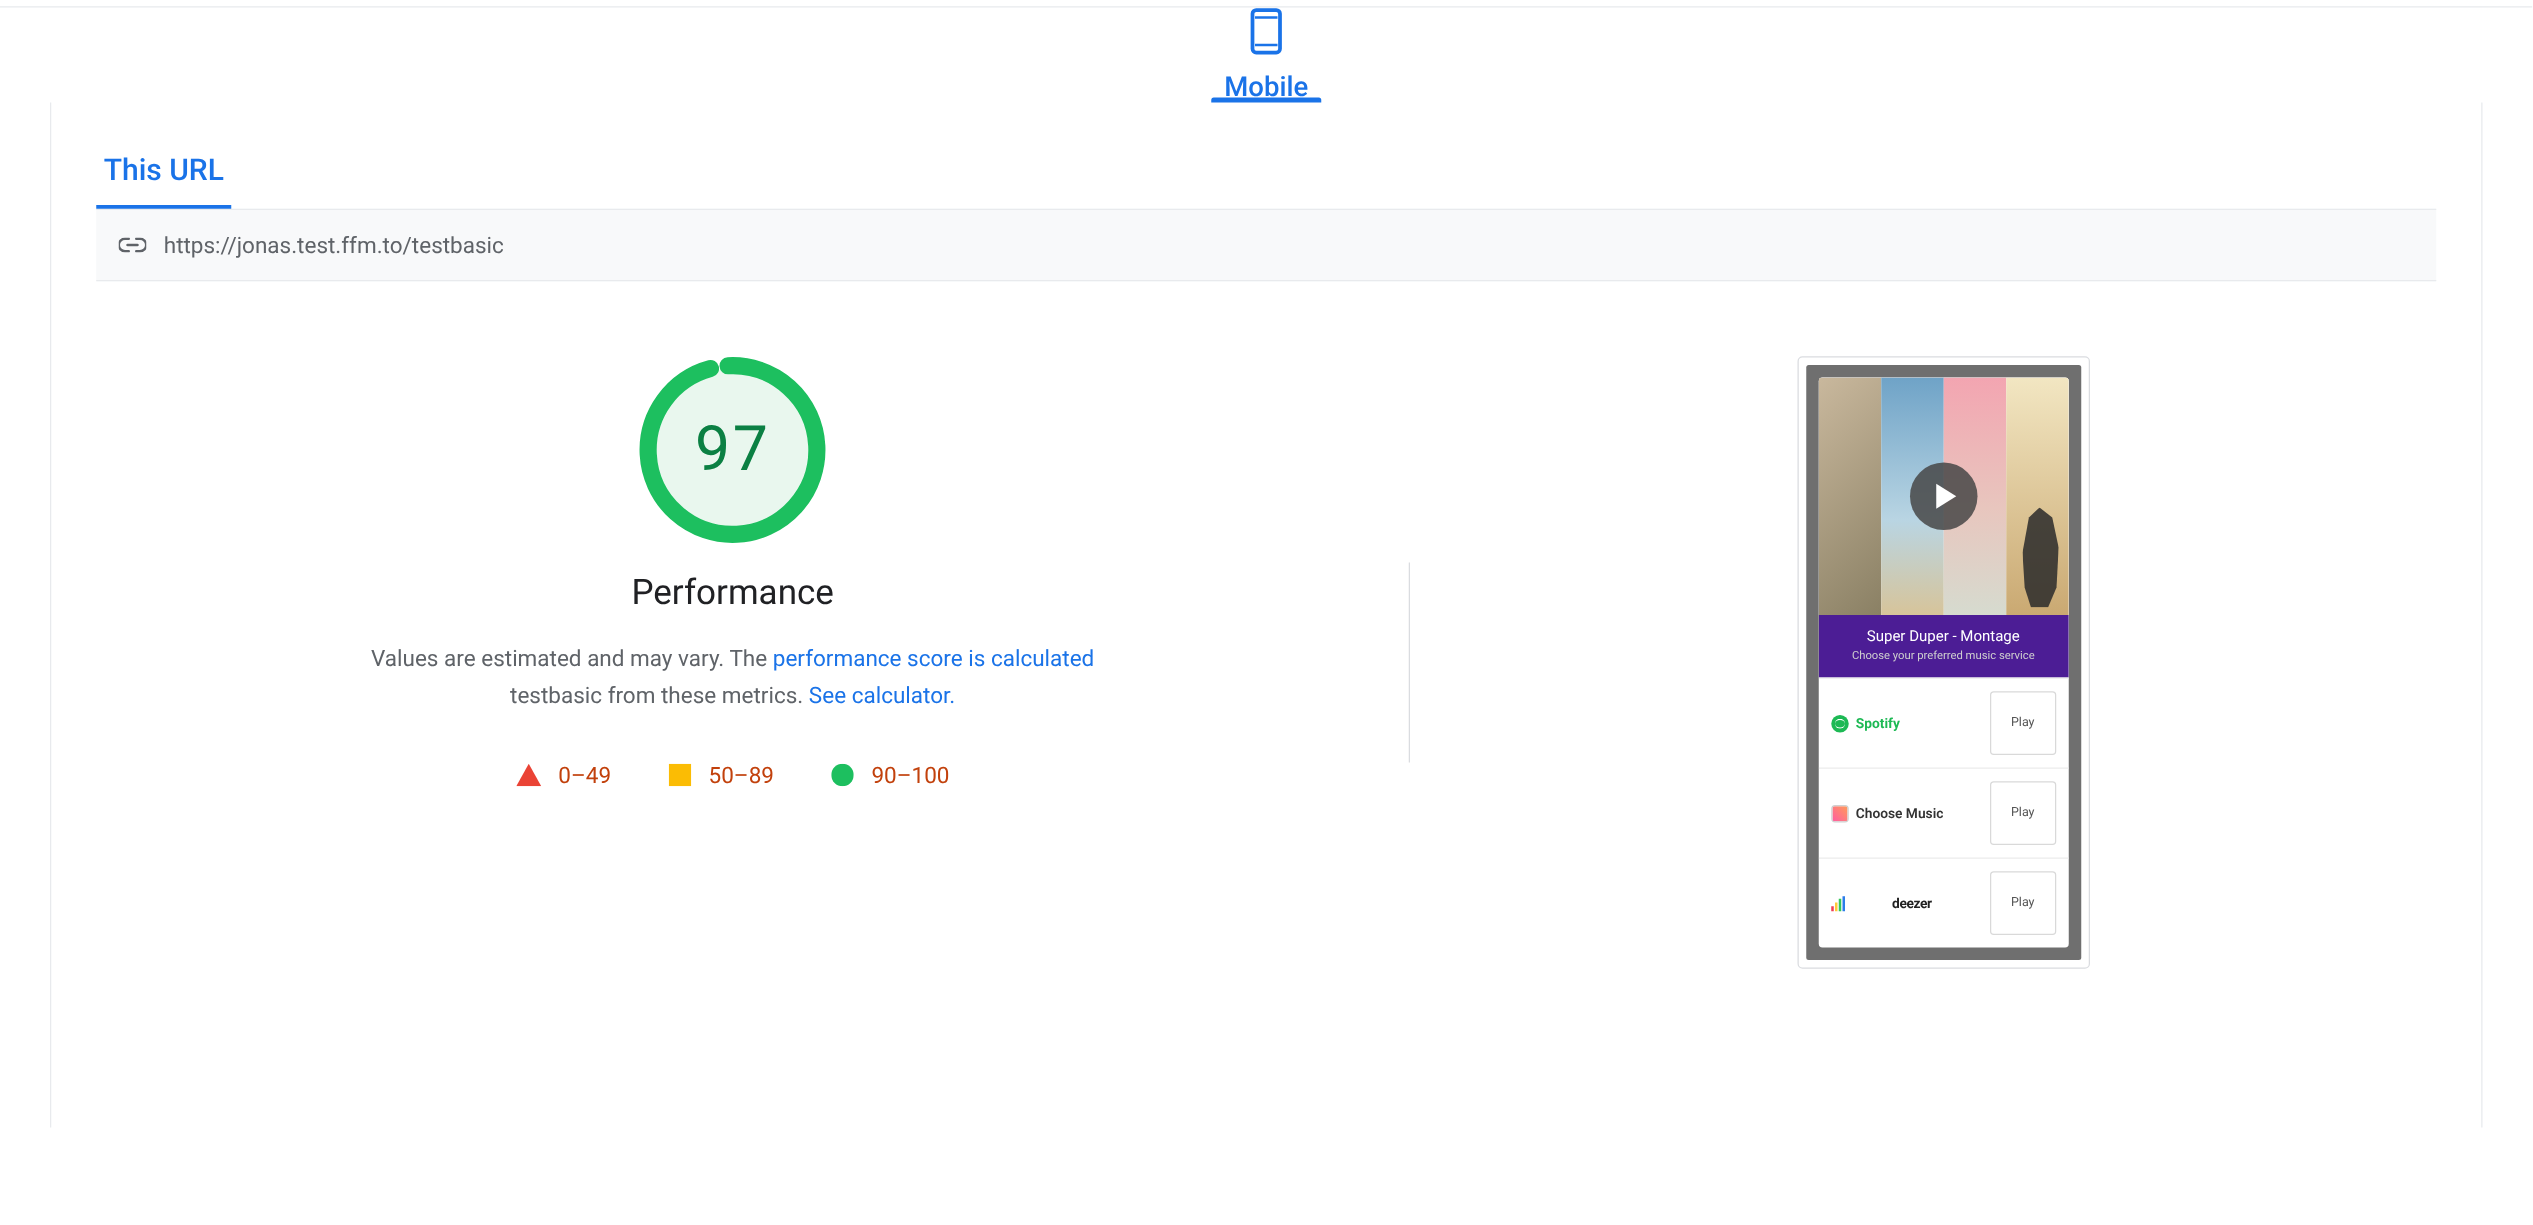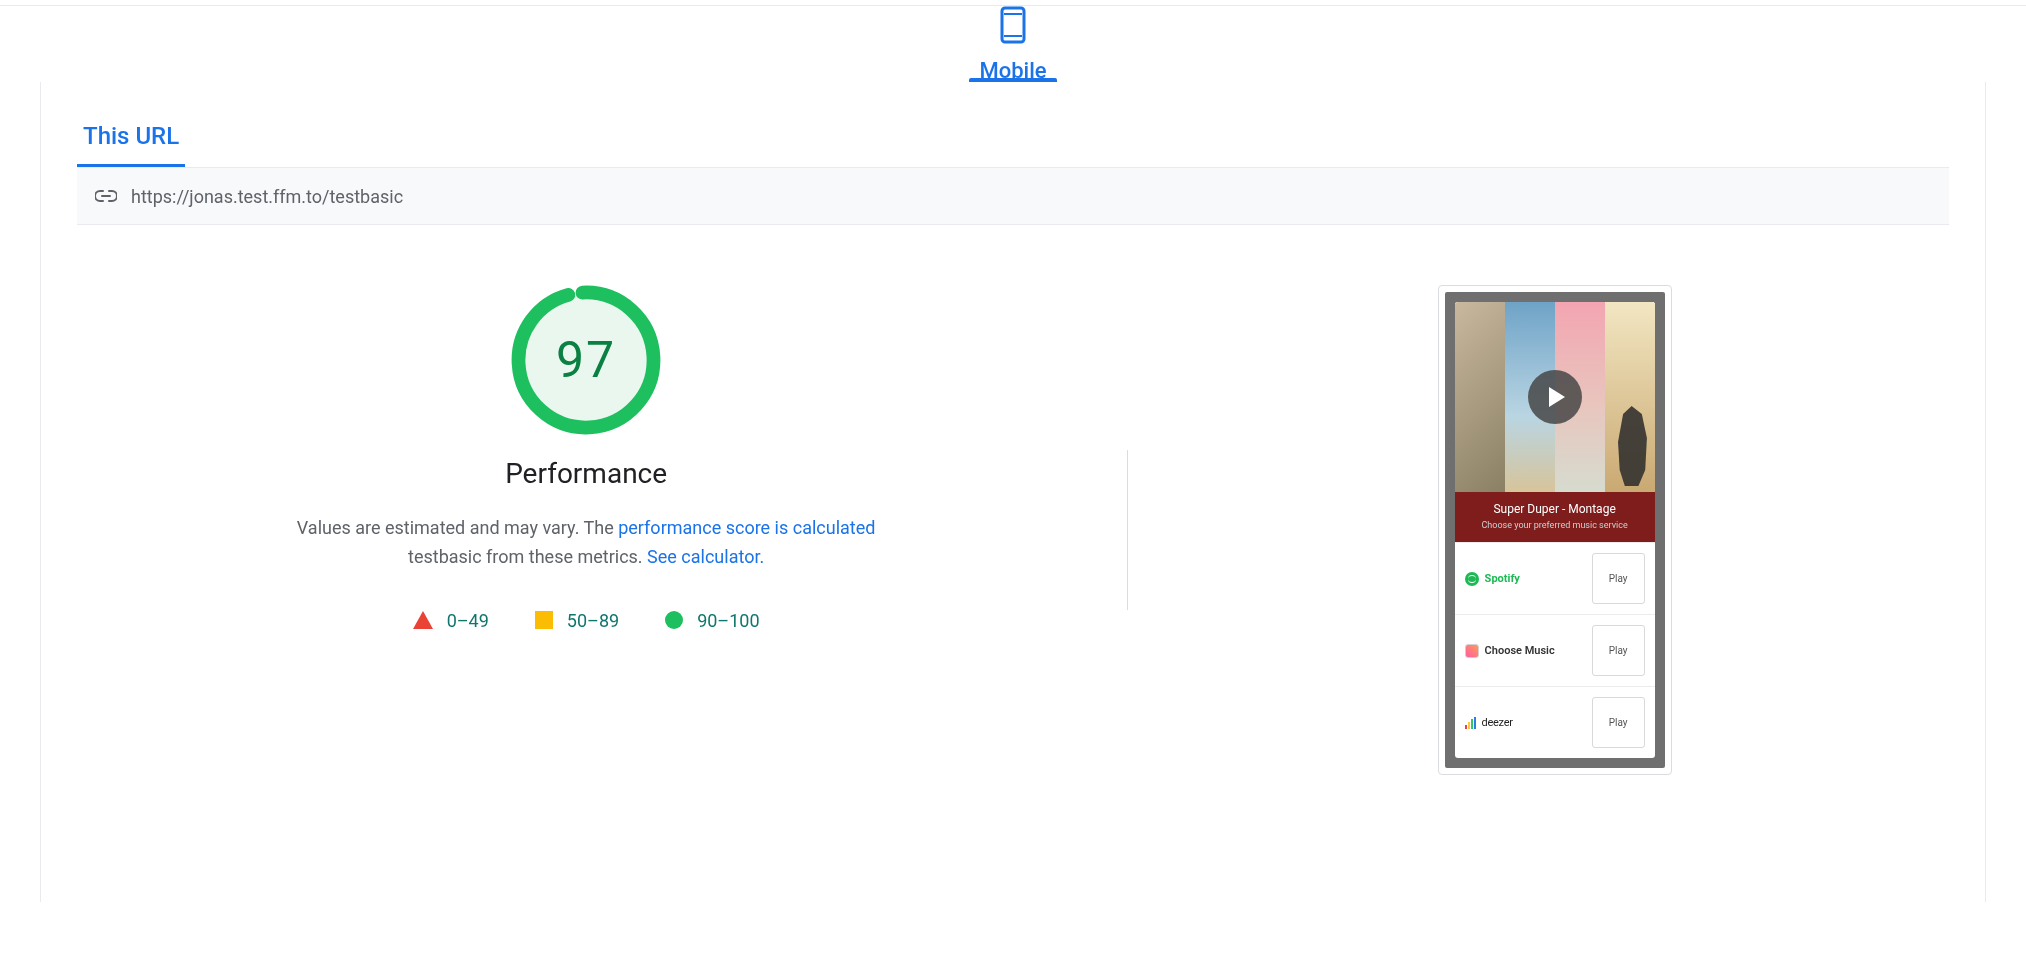--- a/index.html
+++ b/index.html
@@ -160,21 +160,21 @@
     color: #1a73e8;
     text-decoration: none;
     cursor: pointer;
   }
 
   .legend-row {
     display: flex;
     align-items: center;
     gap: 46px;
     font-size: 18px;
-    color: #0f766e;
+    color: #c2410c;
   }
   .legend-item {
     display: flex;
     align-items: center;
     gap: 14px;
   }
   .legend-shape { display: inline-flex; }
 
   
   .phone-preview {
@@ -239,21 +239,21 @@
   }
   .play-btn::after {
     content: "";
     display: block;
     margin-left: 4px;
     border-left: 16px solid #fff;
     border-top: 10px solid transparent;
     border-bottom: 10px solid transparent;
   }
   .track-header {
-    background: #7f1d1d;
+    background: #4c1d95;
     color: #fff;
     text-align: center;
     padding: 10px 6px 12px;
   }
   .track-title { font-size: 12px; }
   .track-sub  { font-size: 9px; color: #cfcfcf; margin-top: 4px; }
 
   .svc-row {
     display: flex;
     align-items: center;
@@ -282,21 +282,21 @@
   }
   .svc-apple .svc-name { color: #333; font-weight: 600; }
   .svc-deezer .svc-bars {
     display: inline-flex; gap: 1px; align-items: flex-end; height: 12px;
   }
   .svc-deezer .svc-bars span { width: 2px; background: #ff9c00; }
   .svc-deezer .svc-bars span:nth-child(1){height:4px;background:#ef3d55;}
   .svc-deezer .svc-bars span:nth-child(2){height:7px;background:#feca3a;}
   .svc-deezer .svc-bars span:nth-child(3){height:10px;background:#34c759;}
   .svc-deezer .svc-bars span:nth-child(4){height:12px;background:#2b7de9;}
-  .svc-deezer .svc-name { color: #222; font-weight: 400; letter-spacing: -.3px; }
+  .svc-deezer .svc-name { color: #222; font-weight: 700; letter-spacing: -.3px; margin-left: 32px; }
   .svc-play {
     border: 1px solid #d9d9d9;
     border-radius: 3px;
     padding: 19px 16px;
     font-size: 10px;
     color: #555;
     background: #fff;
   }
 </style>
 </head>

